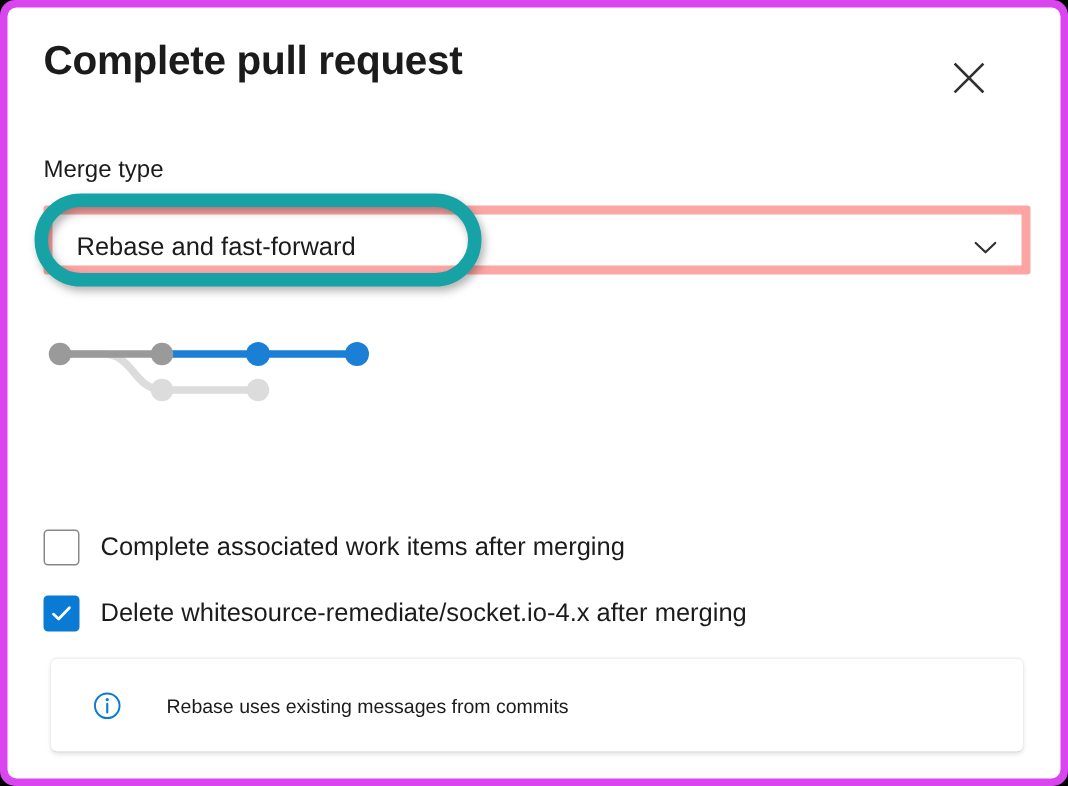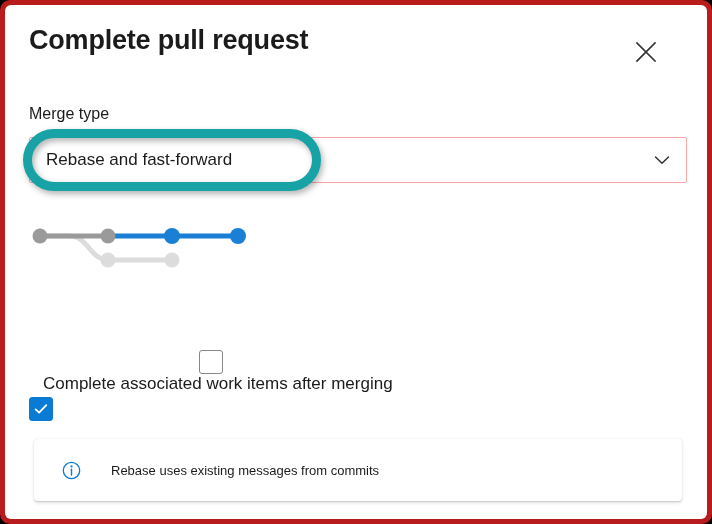--- a/index.html
+++ b/index.html
@@ -15,21 +15,21 @@
     font-family: "Liberation Sans", sans-serif;
     -webkit-font-smoothing: antialiased;
   }
 
   
   .screenshot-frame {
     position: absolute;
     left: 0; top: 0;
     width: 712px;
     height: 524px;
-    background: #b91c1c;
+    background: #d946ef;
     box-sizing: border-box;
     border-radius: 10px;
   }
   .dialog {
     position: absolute;
     left: 5px;
     top: 5px;
     width: 702px;
     height: 514px;
     background: #ffffff;
@@ -82,21 +82,21 @@
   }
 
   .merge-dropdown {
     position: absolute;
     left: 24px;
     top: 132px;
     width: 658px;
     height: 46px;
     box-sizing: border-box;
     background: #ffffff;
-    border: 1px solid #fca5a5;
+    border: 6px solid #fca5a5;
     border-radius: 2px;
     cursor: pointer;
   }
   .merge-dropdown-value {
     position: absolute;
     left: 16px;
     top: 0;
     height: 44px;
     line-height: 44px;
     font-size: 17px;
@@ -147,21 +147,21 @@
   }
 
   .option-row {
     position: absolute;
     left: 24px;
     height: 30px;
     display: flex;
     align-items: center;
     cursor: pointer;
   }
-  .option-row.row-0 { top: 345px; flex-direction: column; }
+  .option-row.row-0 { top: 345px; }
   .option-row.row-1 { top: 389px; }
 
   .checkbox {
     width: 24px;
     height: 24px;
     box-sizing: border-box;
     border-radius: 3px;
     flex: 0 0 auto;
     display: flex;
     align-items: center;
@@ -271,20 +271,21 @@
     </div>
 
     <div class="option-row row-1">
       <span class="checkbox checked">
         <span>
           <svg width="16" height="16" viewBox="0 0 16 16">
             <path d="M2.6 8.4 L6.1 11.7 L13.3 4.2" stroke="#ffffff" stroke-width="1.8" fill="none" stroke-linecap="round" stroke-linejoin="round"></path>
           </svg>
         </span>
       </span>
+      <span class="option-label">Delete whitesource-remediate/socket.io-4.x after merging</span>
     </div>
 
     <div class="info-banner">
       <span class="info-icon">
         <svg width="19" height="19" viewBox="0 0 19 19">
           <circle cx="9.5" cy="9.5" r="8.2" stroke="#0a7bd4" stroke-width="1.3" fill="none"></circle>
           <circle cx="9.5" cy="5.4" r="1.05" fill="#0a7bd4"></circle>
           <path d="M9.5 8.2 L9.5 14.0" stroke="#0a7bd4" stroke-width="1.4" stroke-linecap="round"></path>
         </svg>
       </span>

